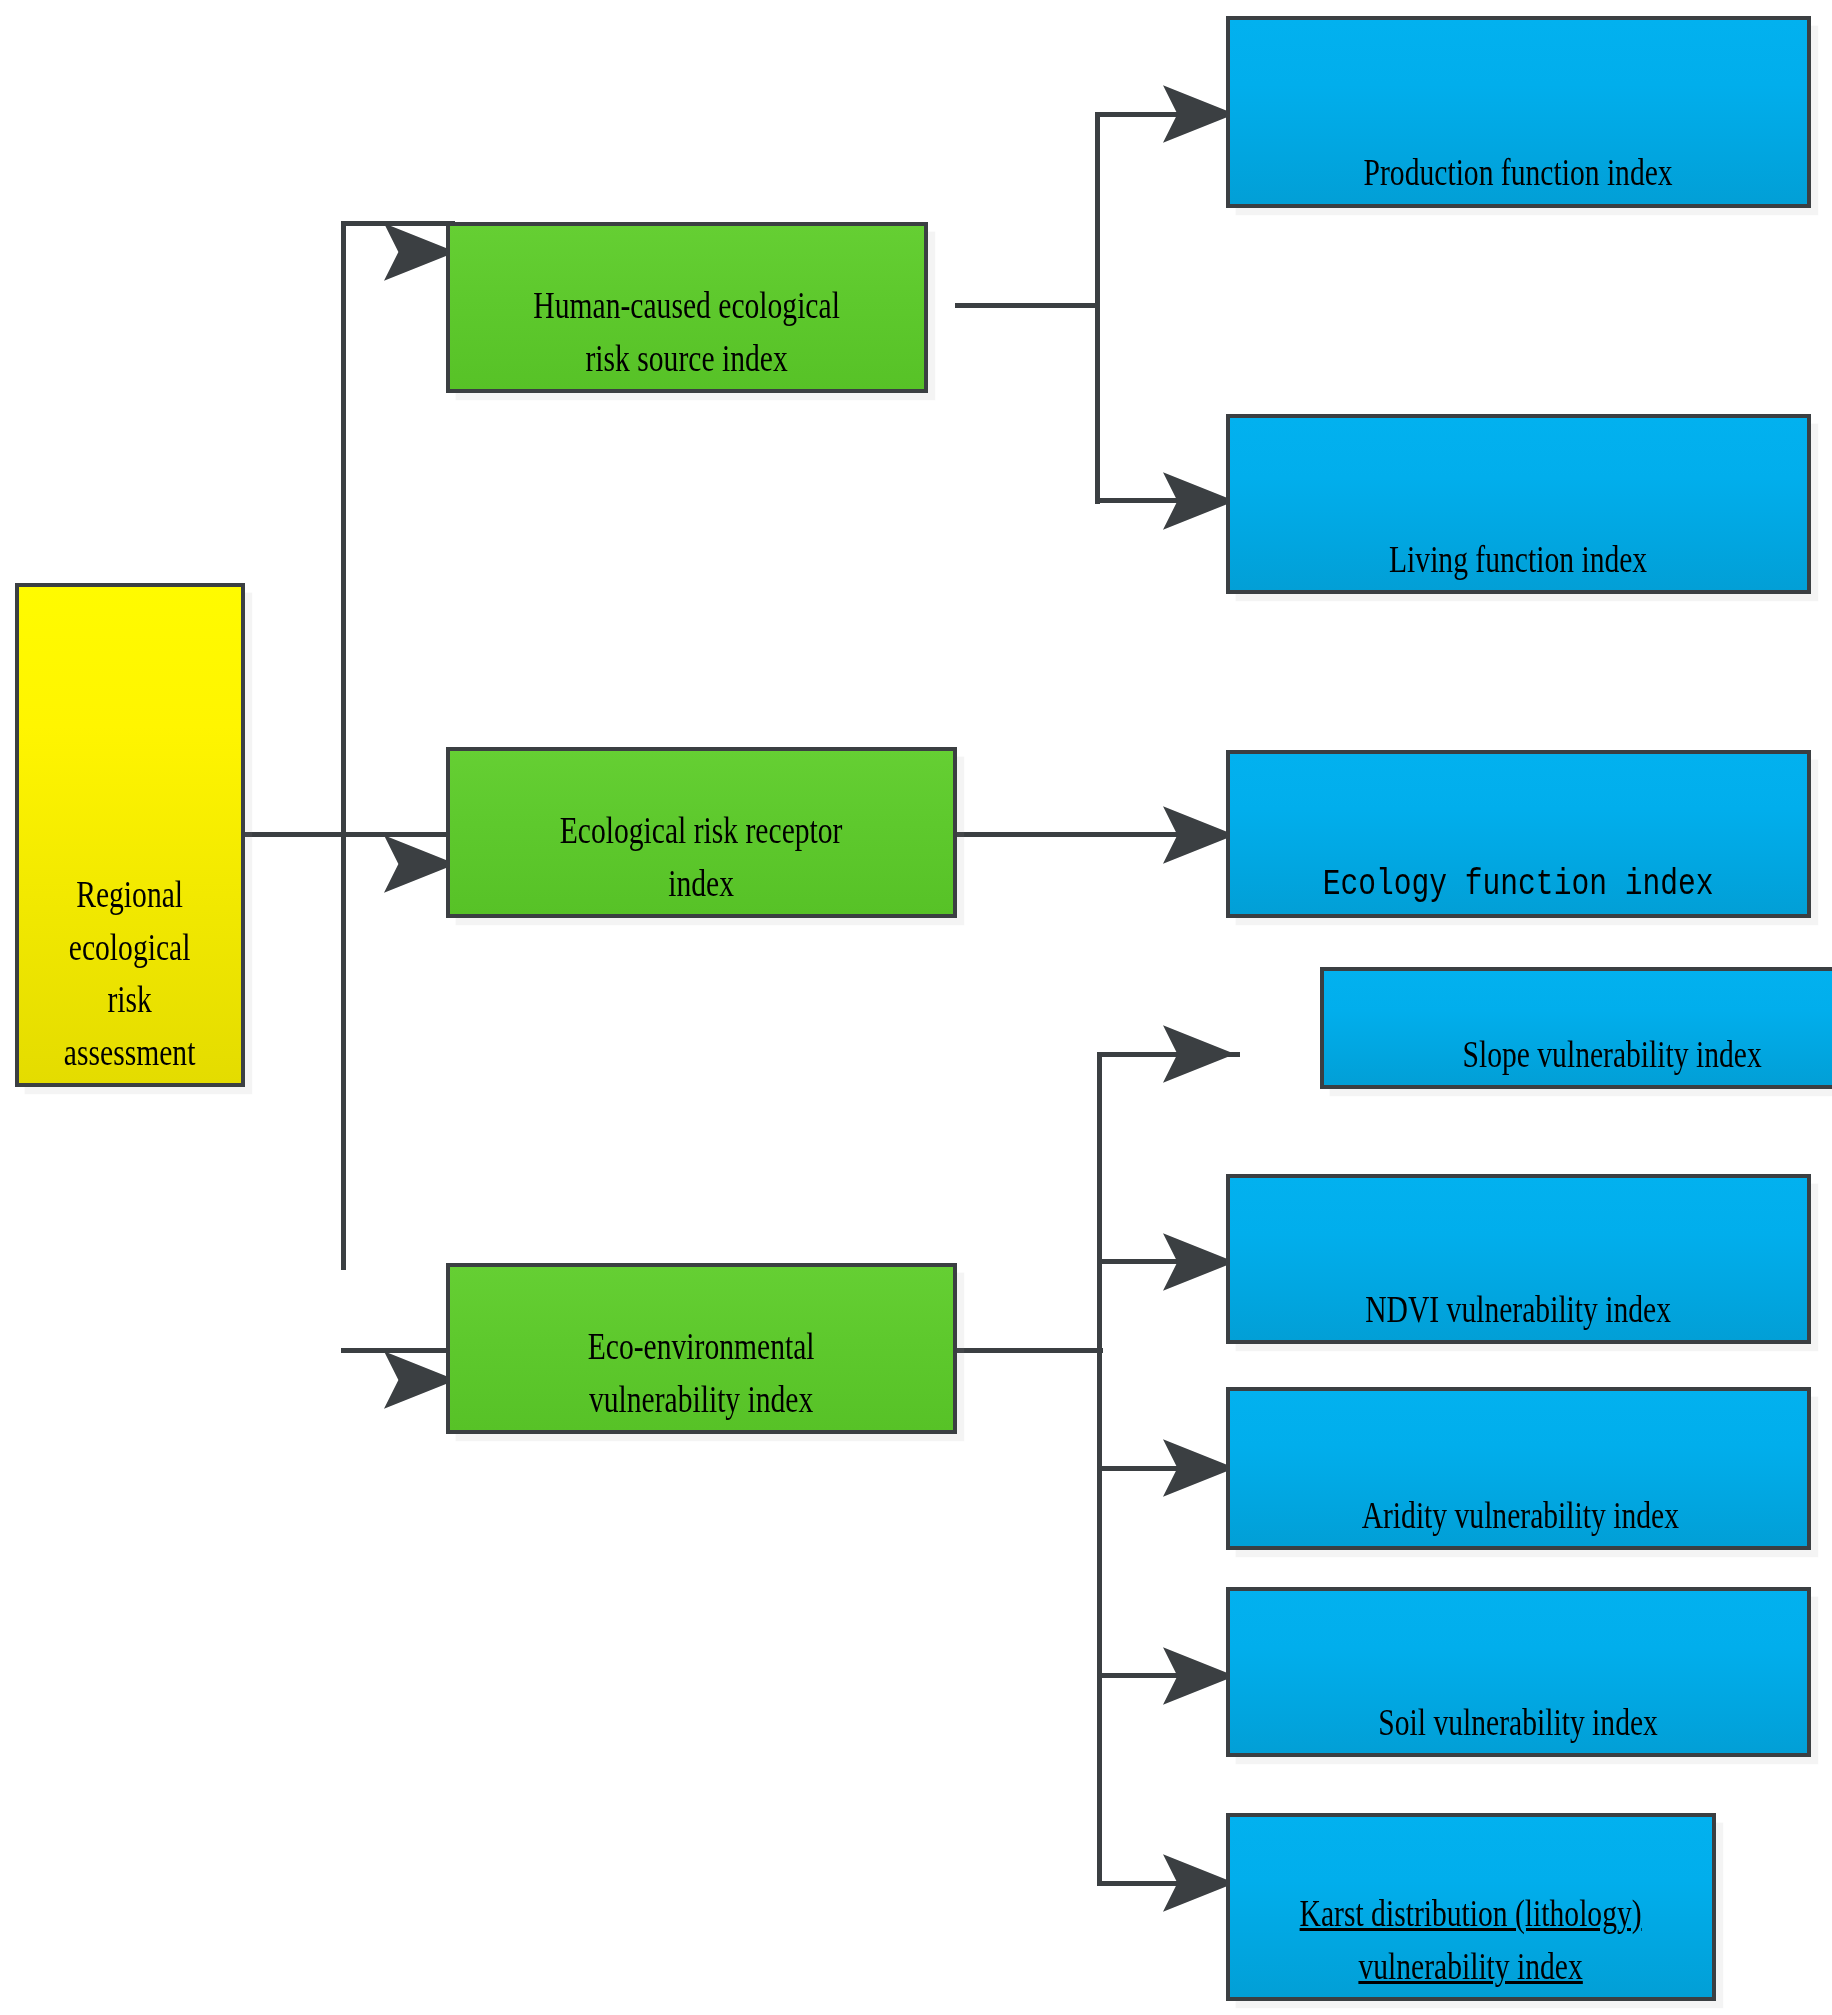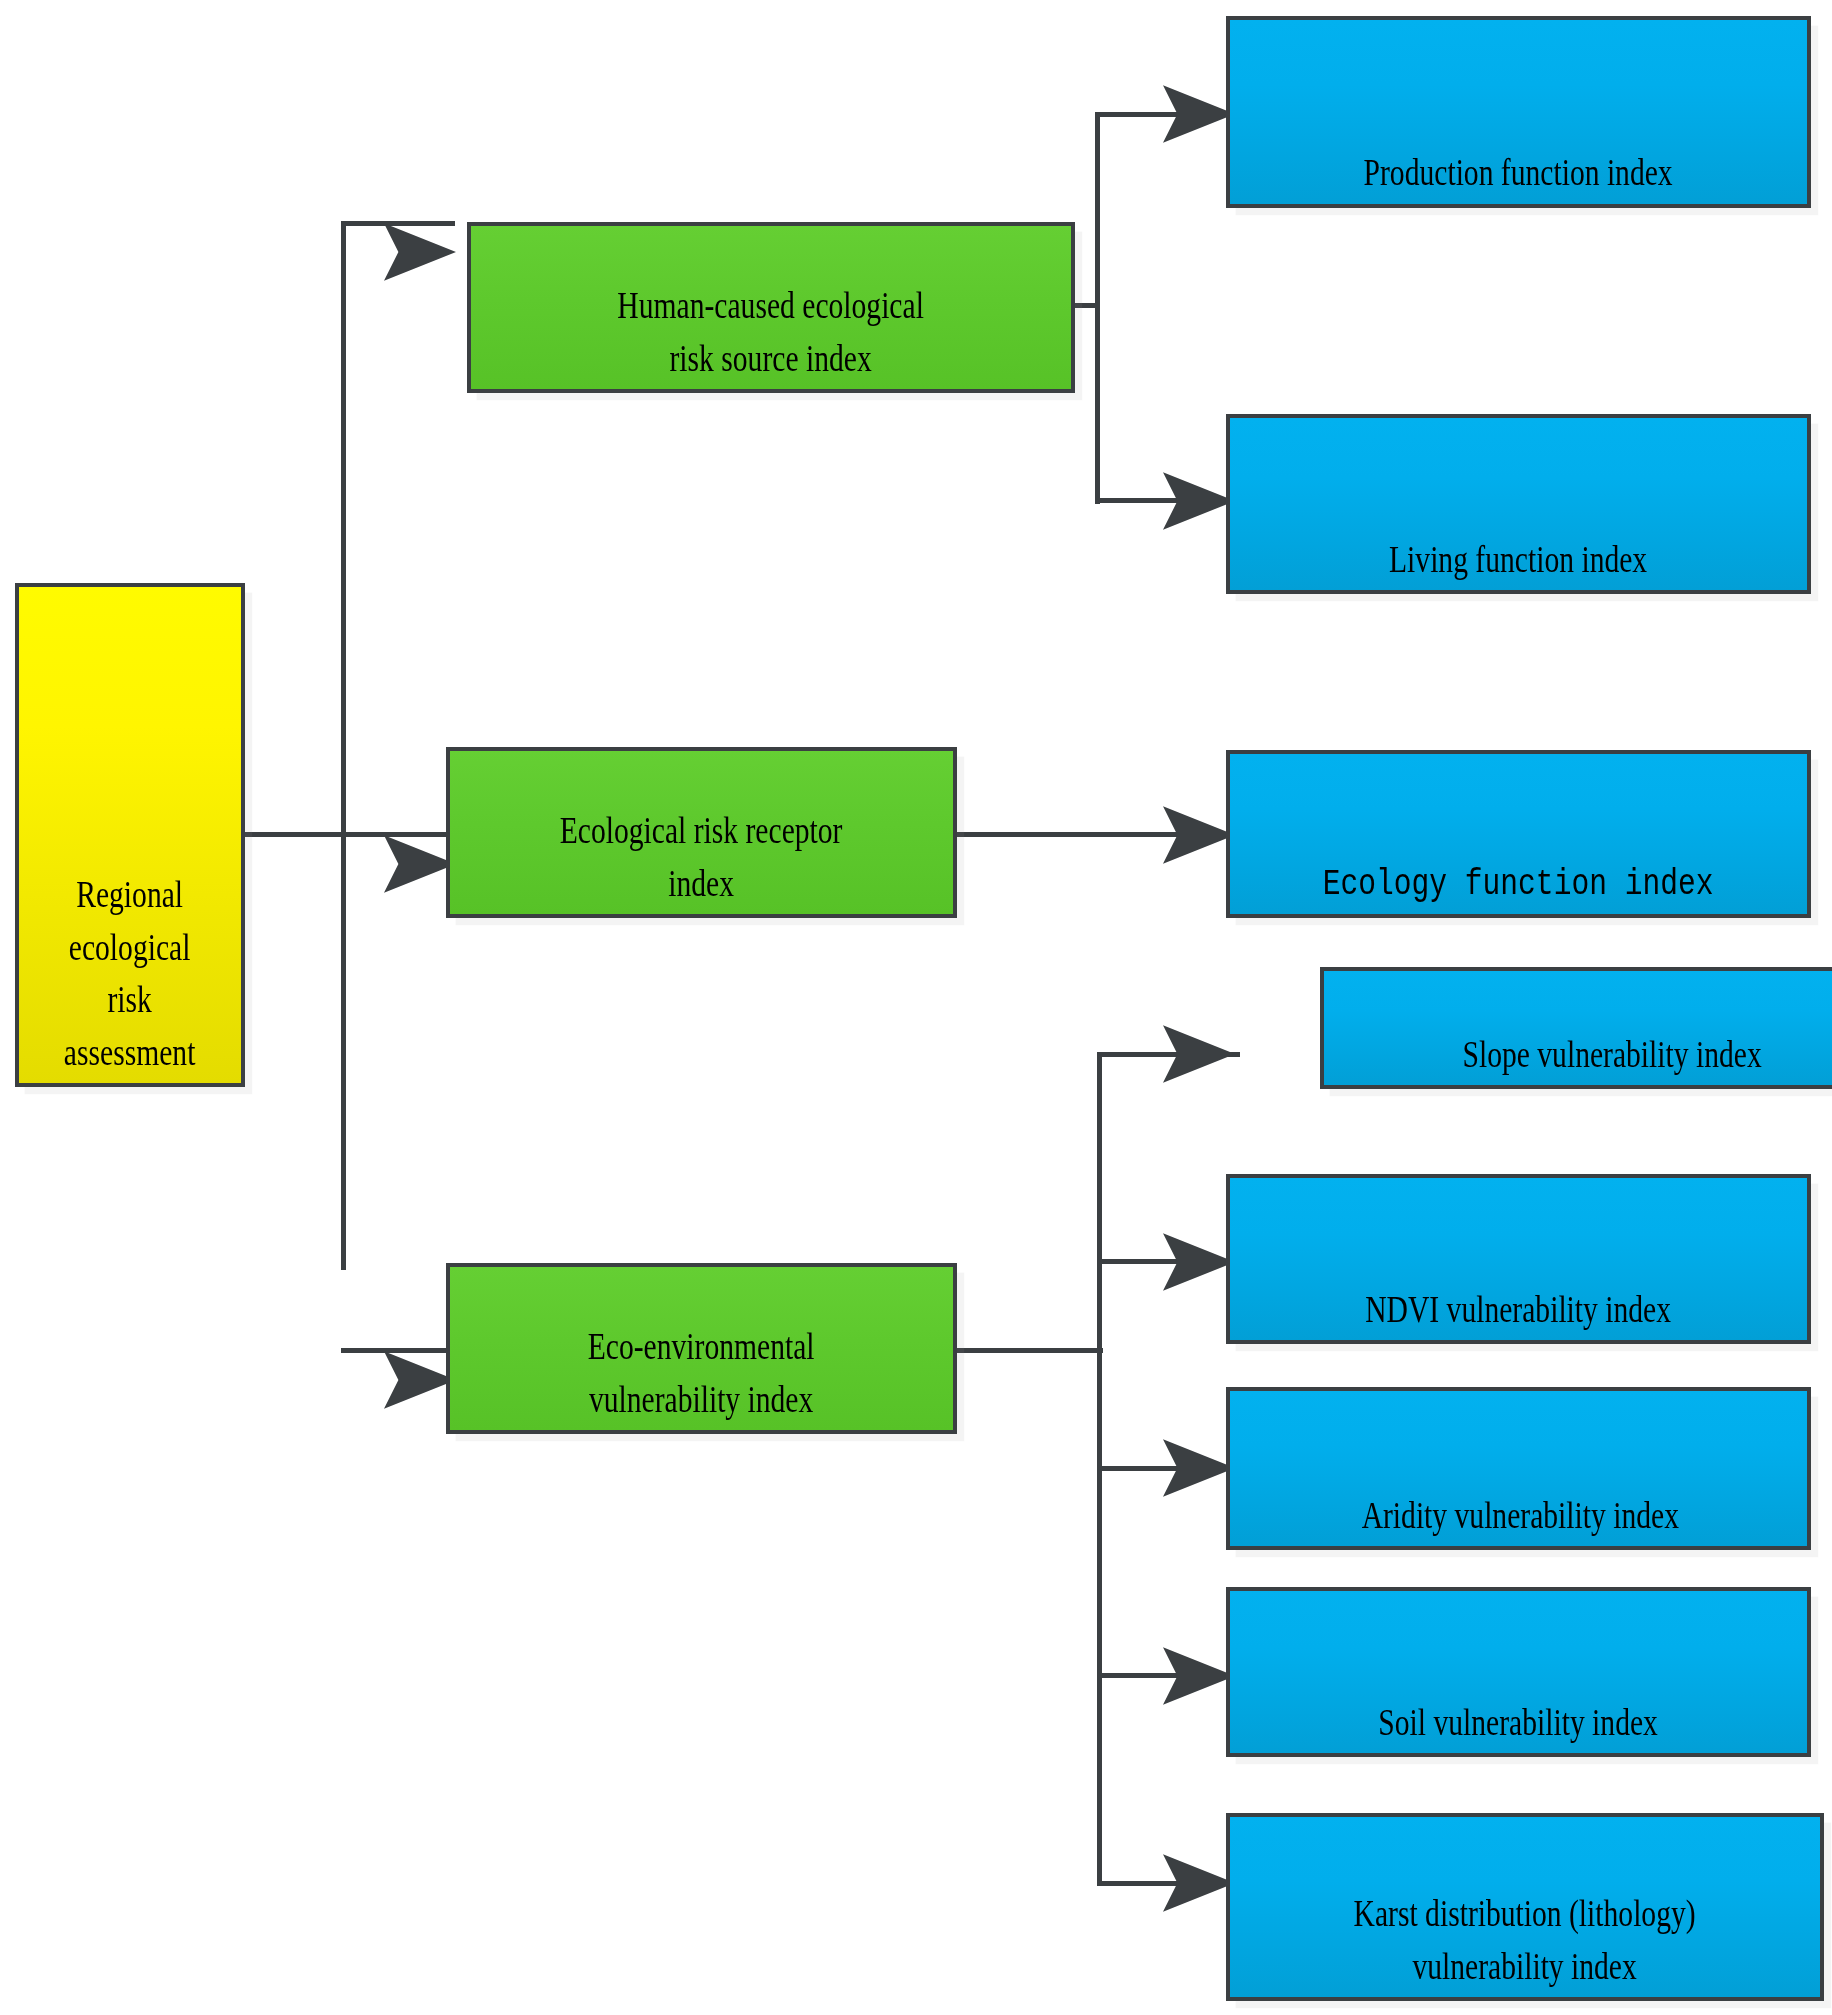--- a/index.html
+++ b/index.html
@@ -153,21 +153,21 @@
     </svg>
   </div>
 
   <div class="node node-root" style="left:15px; top:583px; width:230px; height:504px;">
     <span class="lbl">Regional
 ecological
 risk
 assessment</span>
   </div>
 
-  <div class="node node-mid" style="left:446px; top:222px; width:608px; height:171px;margin-left:21px;">
+  <div class="node node-mid" style="left:446px; top:222px; width:482px; height:171px;">
     <span class="lbl">Human-caused ecological
 risk source index</span>
   </div>
 
   <div class="node node-mid" style="left:446px; top:747px; width:511px; height:171px;">
     <span class="lbl">Ecological risk receptor
 index</span>
   </div>
 
   <div class="node node-mid" style="left:446px; top:1263px; width:511px; height:171px;">
@@ -196,19 +196,19 @@
   </div>
 
   <div class="node node-leaf" style="left:1226px; top:1387px; width:585px; height:163px;padding-left:12px;">
     <span class="lbl">Aridity vulnerability index</span>
   </div>
 
   <div class="node node-leaf" style="left:1226px; top:1587px; width:585px; height:170px;">
     <span class="lbl">Soil vulnerability index</span>
   </div>
 
-  <div class="node node-leaf" style="left:1226px; top:1813px; width:598px; height:188px;">
+  <div class="node node-leaf" style="left:1226px; top:1813px; width:490px; height:188px;text-decoration:underline;">
     <span class="lbl">Karst distribution (lithology)
 vulnerability index</span>
   </div>
 
 </div>
 
 
 </body></html>

